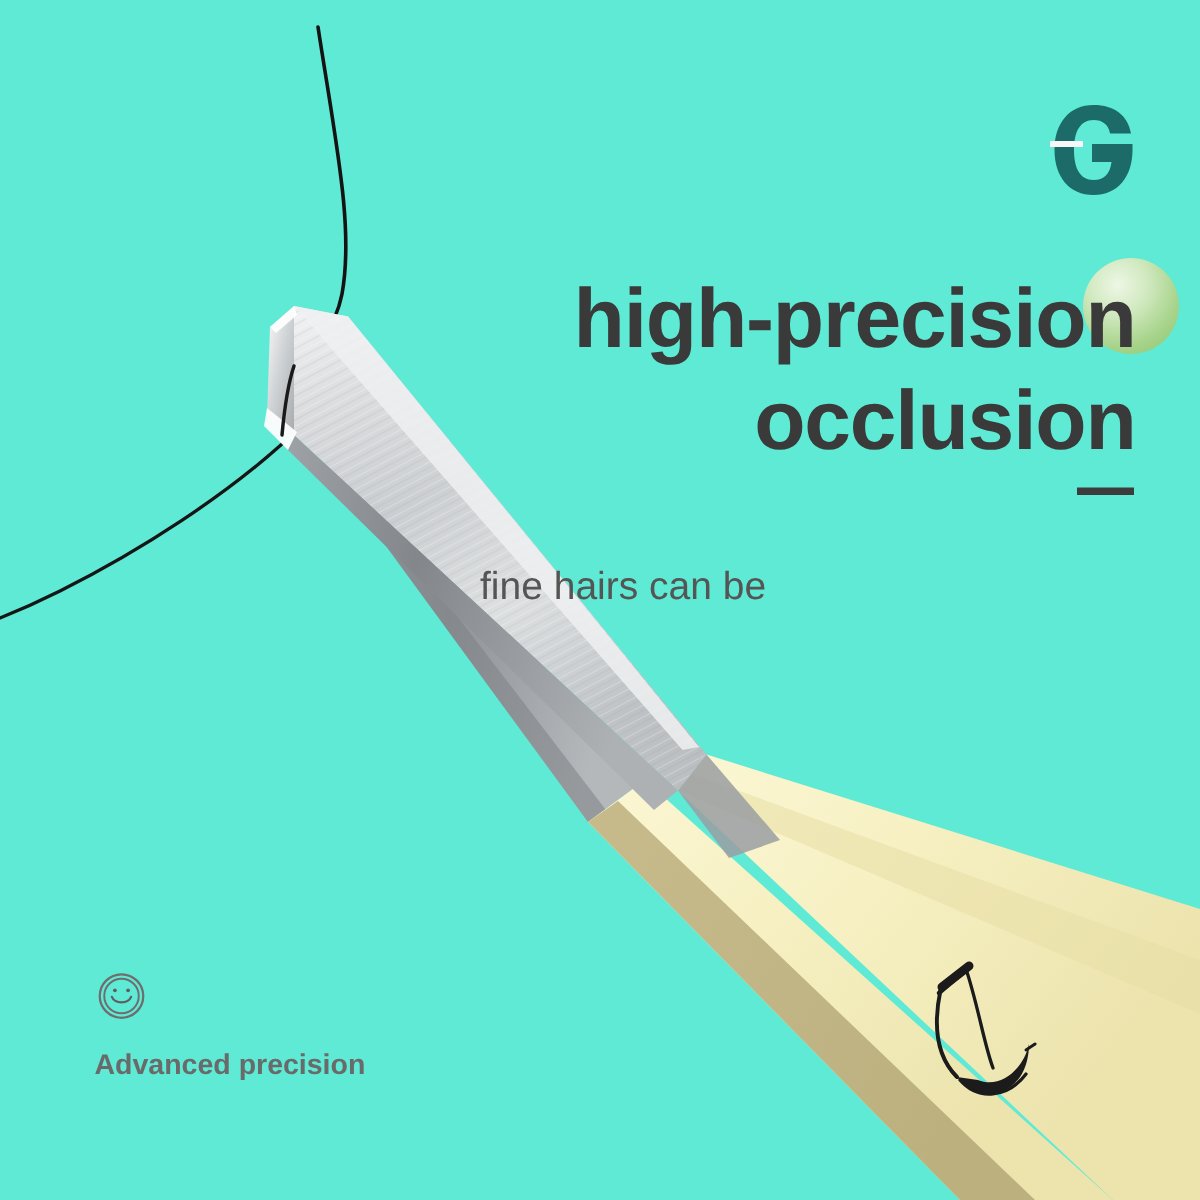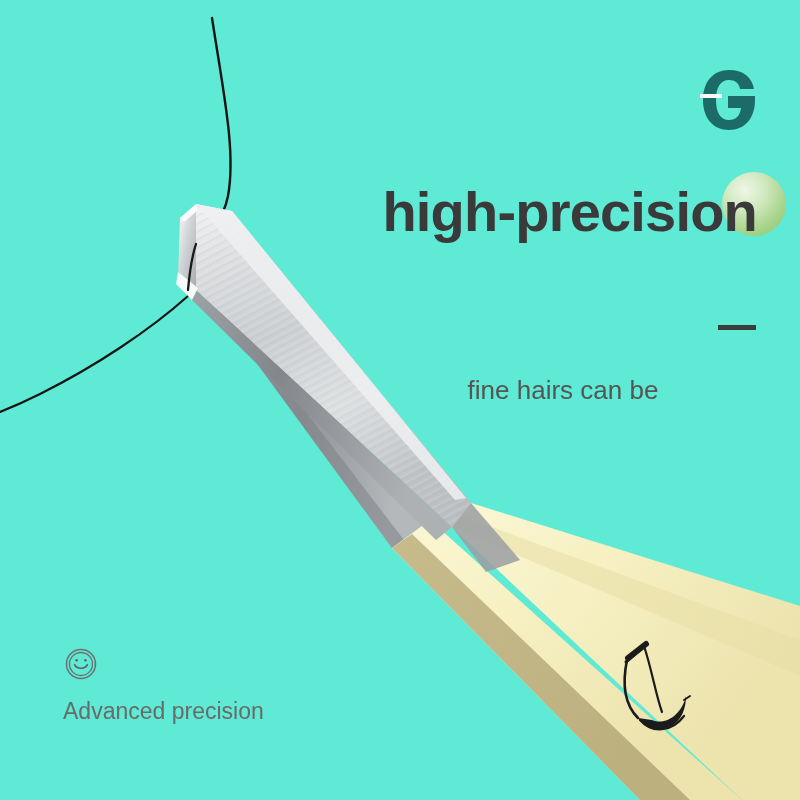--- a/index.html
+++ b/index.html
@@ -59,23 +59,23 @@
     position:absolute;
     right:44px;top:325px;
     width:38px;height:5px;
     background:#3c3c3c;
     z-index:3;
   }
 
   
   #subheading{
     position:absolute;
-    right:27px;top:372px;
+    right:60px;top:372px;
     width:420px;
-    text-align:center;
+    text-align:left;
     z-index:3;
     color:#555555;
     font-size:26px;
     line-height:36px;
     font-weight:normal;
   }
   #subheading .sub-line{display:block;white-space:nowrap;}
 
   
   #footer-badge{
@@ -83,23 +83,23 @@
     left:63px;top:645px;
     z-index:3;
   }
   #smile-icon{
     width:36px;height:36px;
     display:block;
     margin-bottom:16px;
   }
   #footer-text{
     color:#6a6a6a;
-    font-size:23px;
+    font-size:19px;
     line-height:28px;
-    font-weight:normal;
+    font-weight:bold;
     white-space:nowrap;
     text-align:right;
   }
   #footer-text .ft-line{display:block;}
 </style>
 </head>
 <body>
 
 <div id="stage">
 
@@ -215,20 +215,21 @@
 
   <svg id="brand-logo" viewBox="0 0 64 64" xmlns="http://www.w3.org/2000/svg">
     <path d="M32 2 C 16 2 6 14 6 32 C 6 50 16 62 32 62 C 48 62 58 50 58 32 L 58 28 L 31 28 L 31 40 L 44 40 C 43 48 39 52 32 52 C 23 52 19 44 19 32 C 19 20 23 12 32 12 C 38 12 42 15 43 21 L 57 21 C 55 9 46 2 32 2 Z" fill="#1d6b68"></path>
     <rect x="3" y="26" width="22" height="4" fill="#f7f7f7"></rect>
   </svg>
 
   <div id="accent-sphere"></div>
 
   <div id="headline">
     <span class="hl-line">high-precision</span>
+    <span class="hl-line">occlusion</span>
   </div>
 
   <div id="headline-divider"></div>
 
   <div id="subheading">
     <span class="sub-line">fine hairs can be</span>
   </div>
 
   <div id="footer-badge">
     <svg id="smile-icon" viewBox="0 0 36 36" xmlns="http://www.w3.org/2000/svg">

